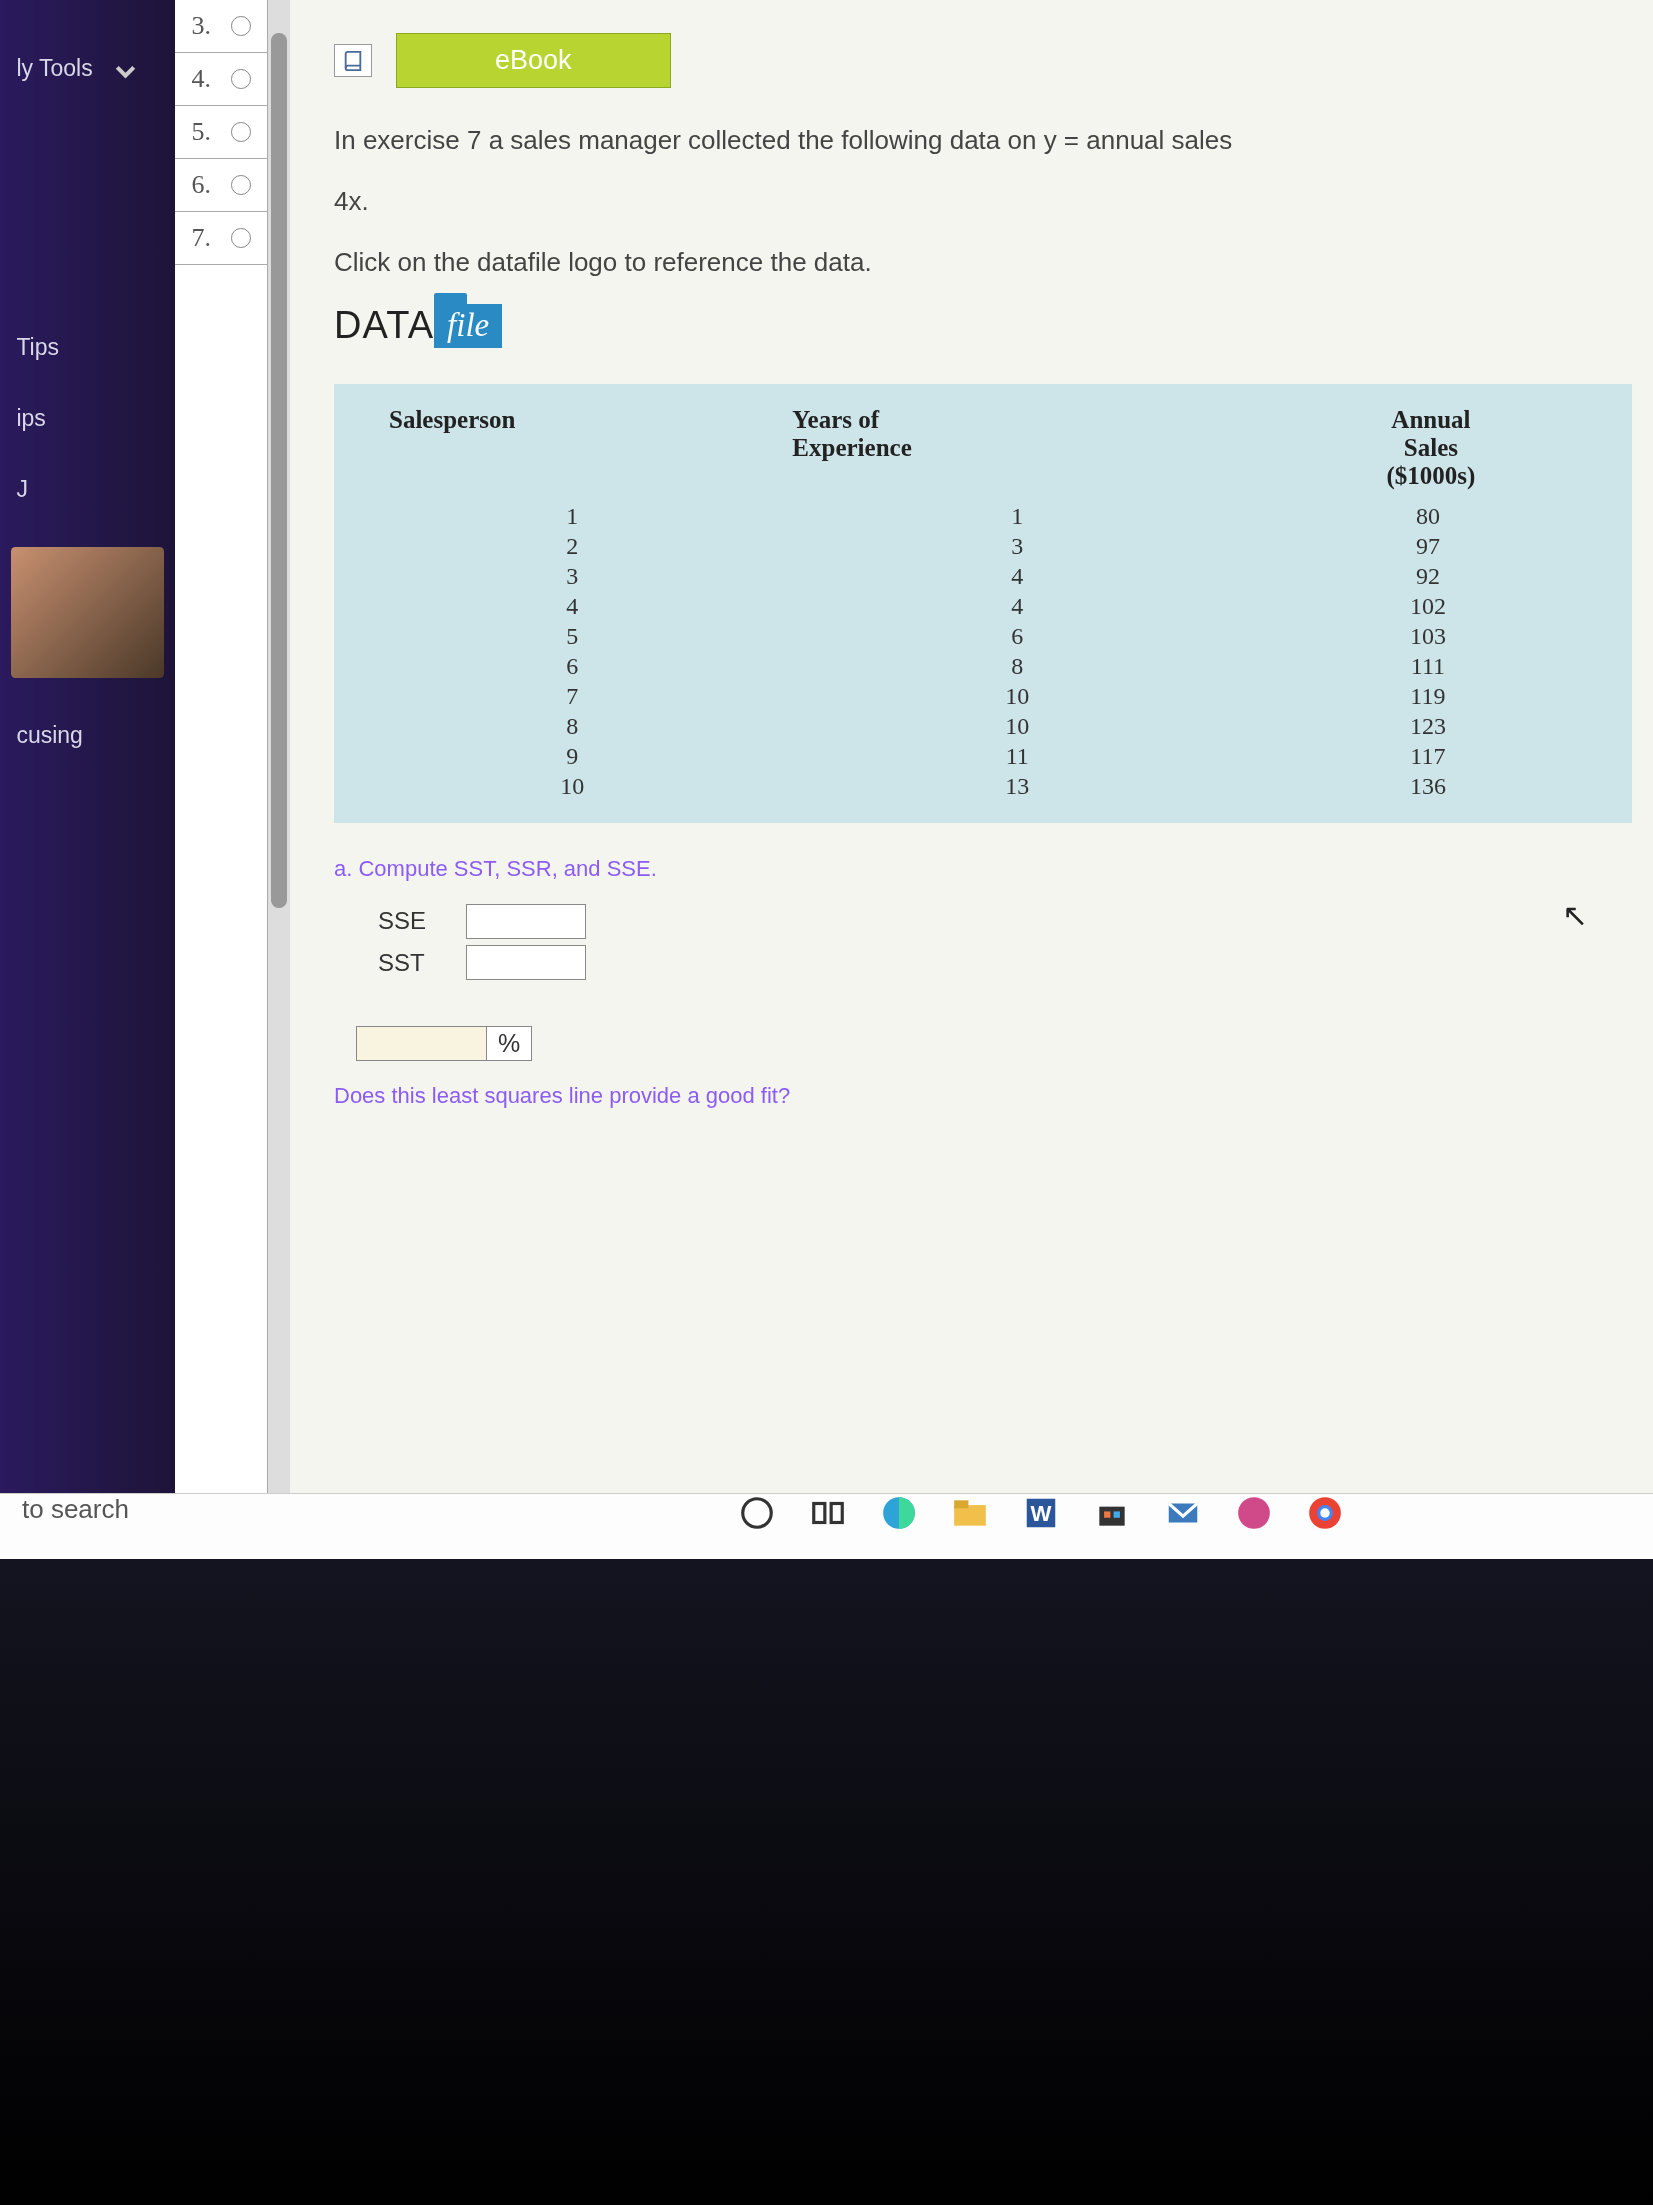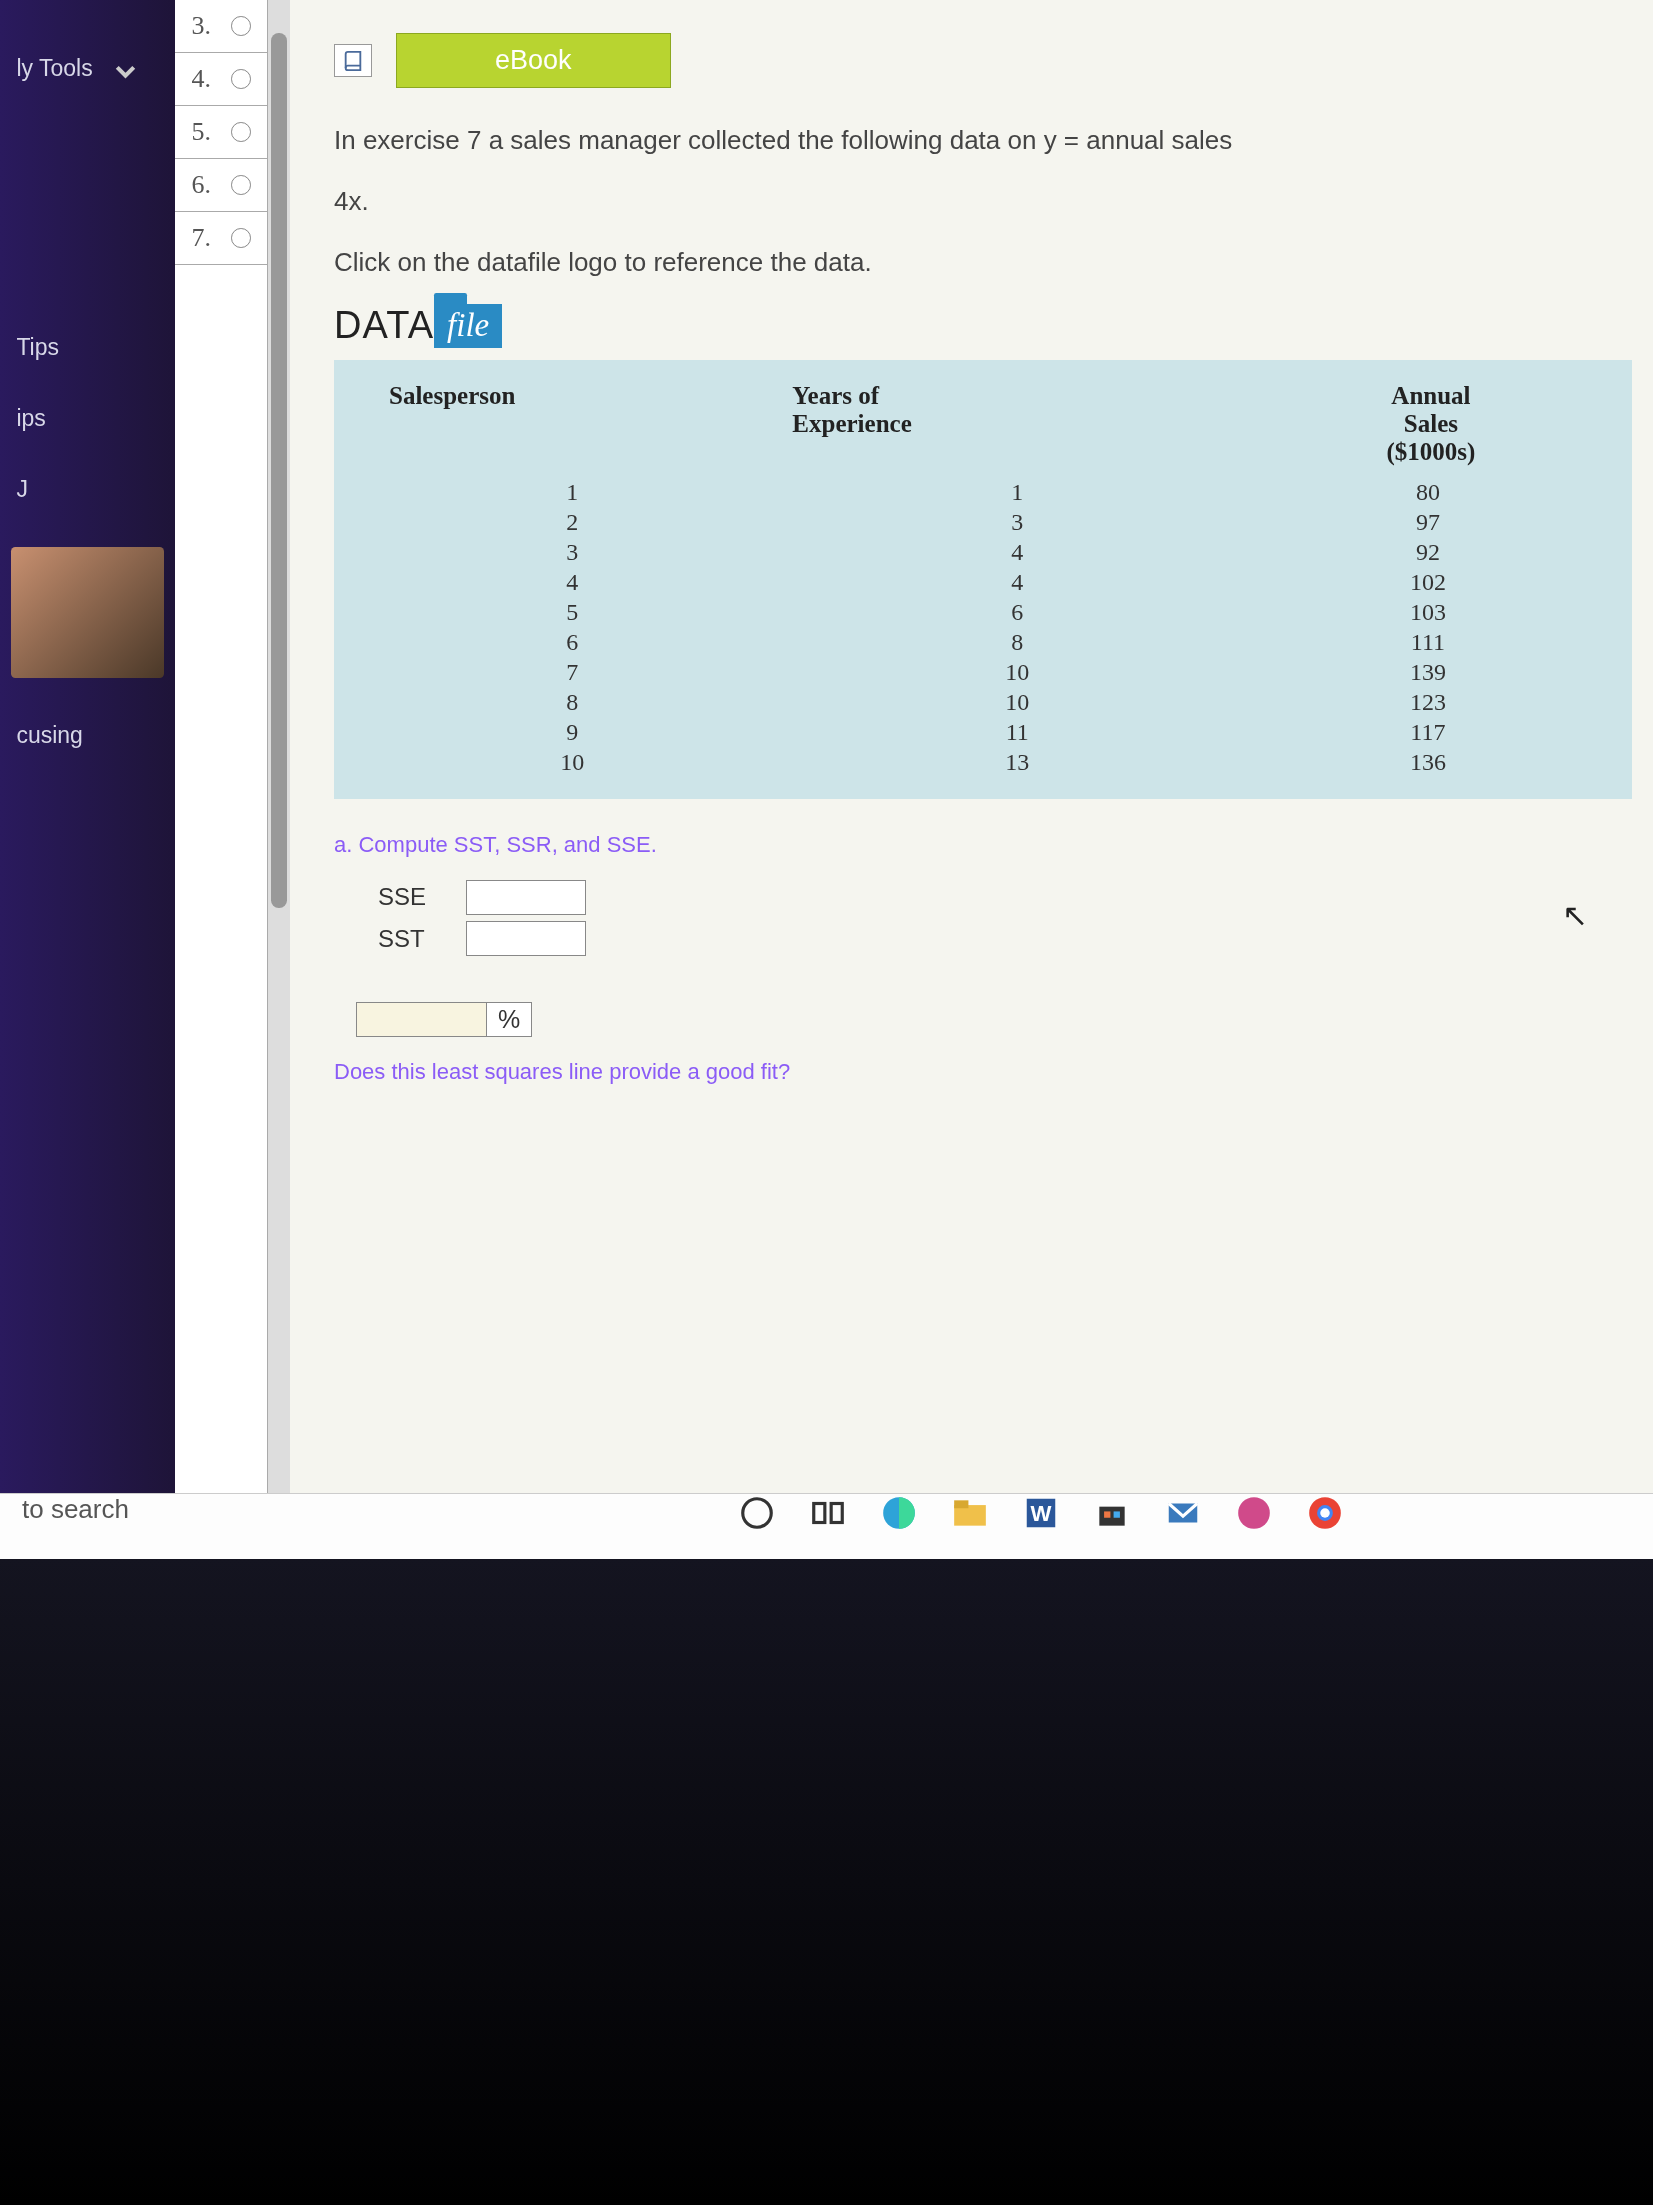--- a/index.html
+++ b/index.html
@@ -107,21 +107,21 @@
   }
   .body-text {
     font-size: 26px;
     color: #444;
     line-height: 1.5;
     margin-bottom: 22px;
   }
   .datafile {
     display: flex;
     gap: 0;
-    margin: 11px 0 12px 0;
+    margin: 11px 0 36px 0;
   }
   .datafile .data-word {
     font-family: Arial, sans-serif;
     font-size: 38px;
     color: #222;
     letter-spacing: 1.1px;
   }
   .datafile .file-badge {
     background: #2a8bc4;
     color: #fff;
@@ -342,21 +342,21 @@
             <div>103</div>
           </div>
           <div class="trow">
             <div>6</div>
             <div>8</div>
             <div>111</div>
           </div>
           <div class="trow">
             <div>7</div>
             <div>10</div>
-            <div>139</div>
+            <div>119</div>
           </div>
           <div class="trow">
             <div>8</div>
             <div>10</div>
             <div>123</div>
           </div>
           <div class="trow">
             <div>9</div>
             <div>11</div>
             <div>117</div>

